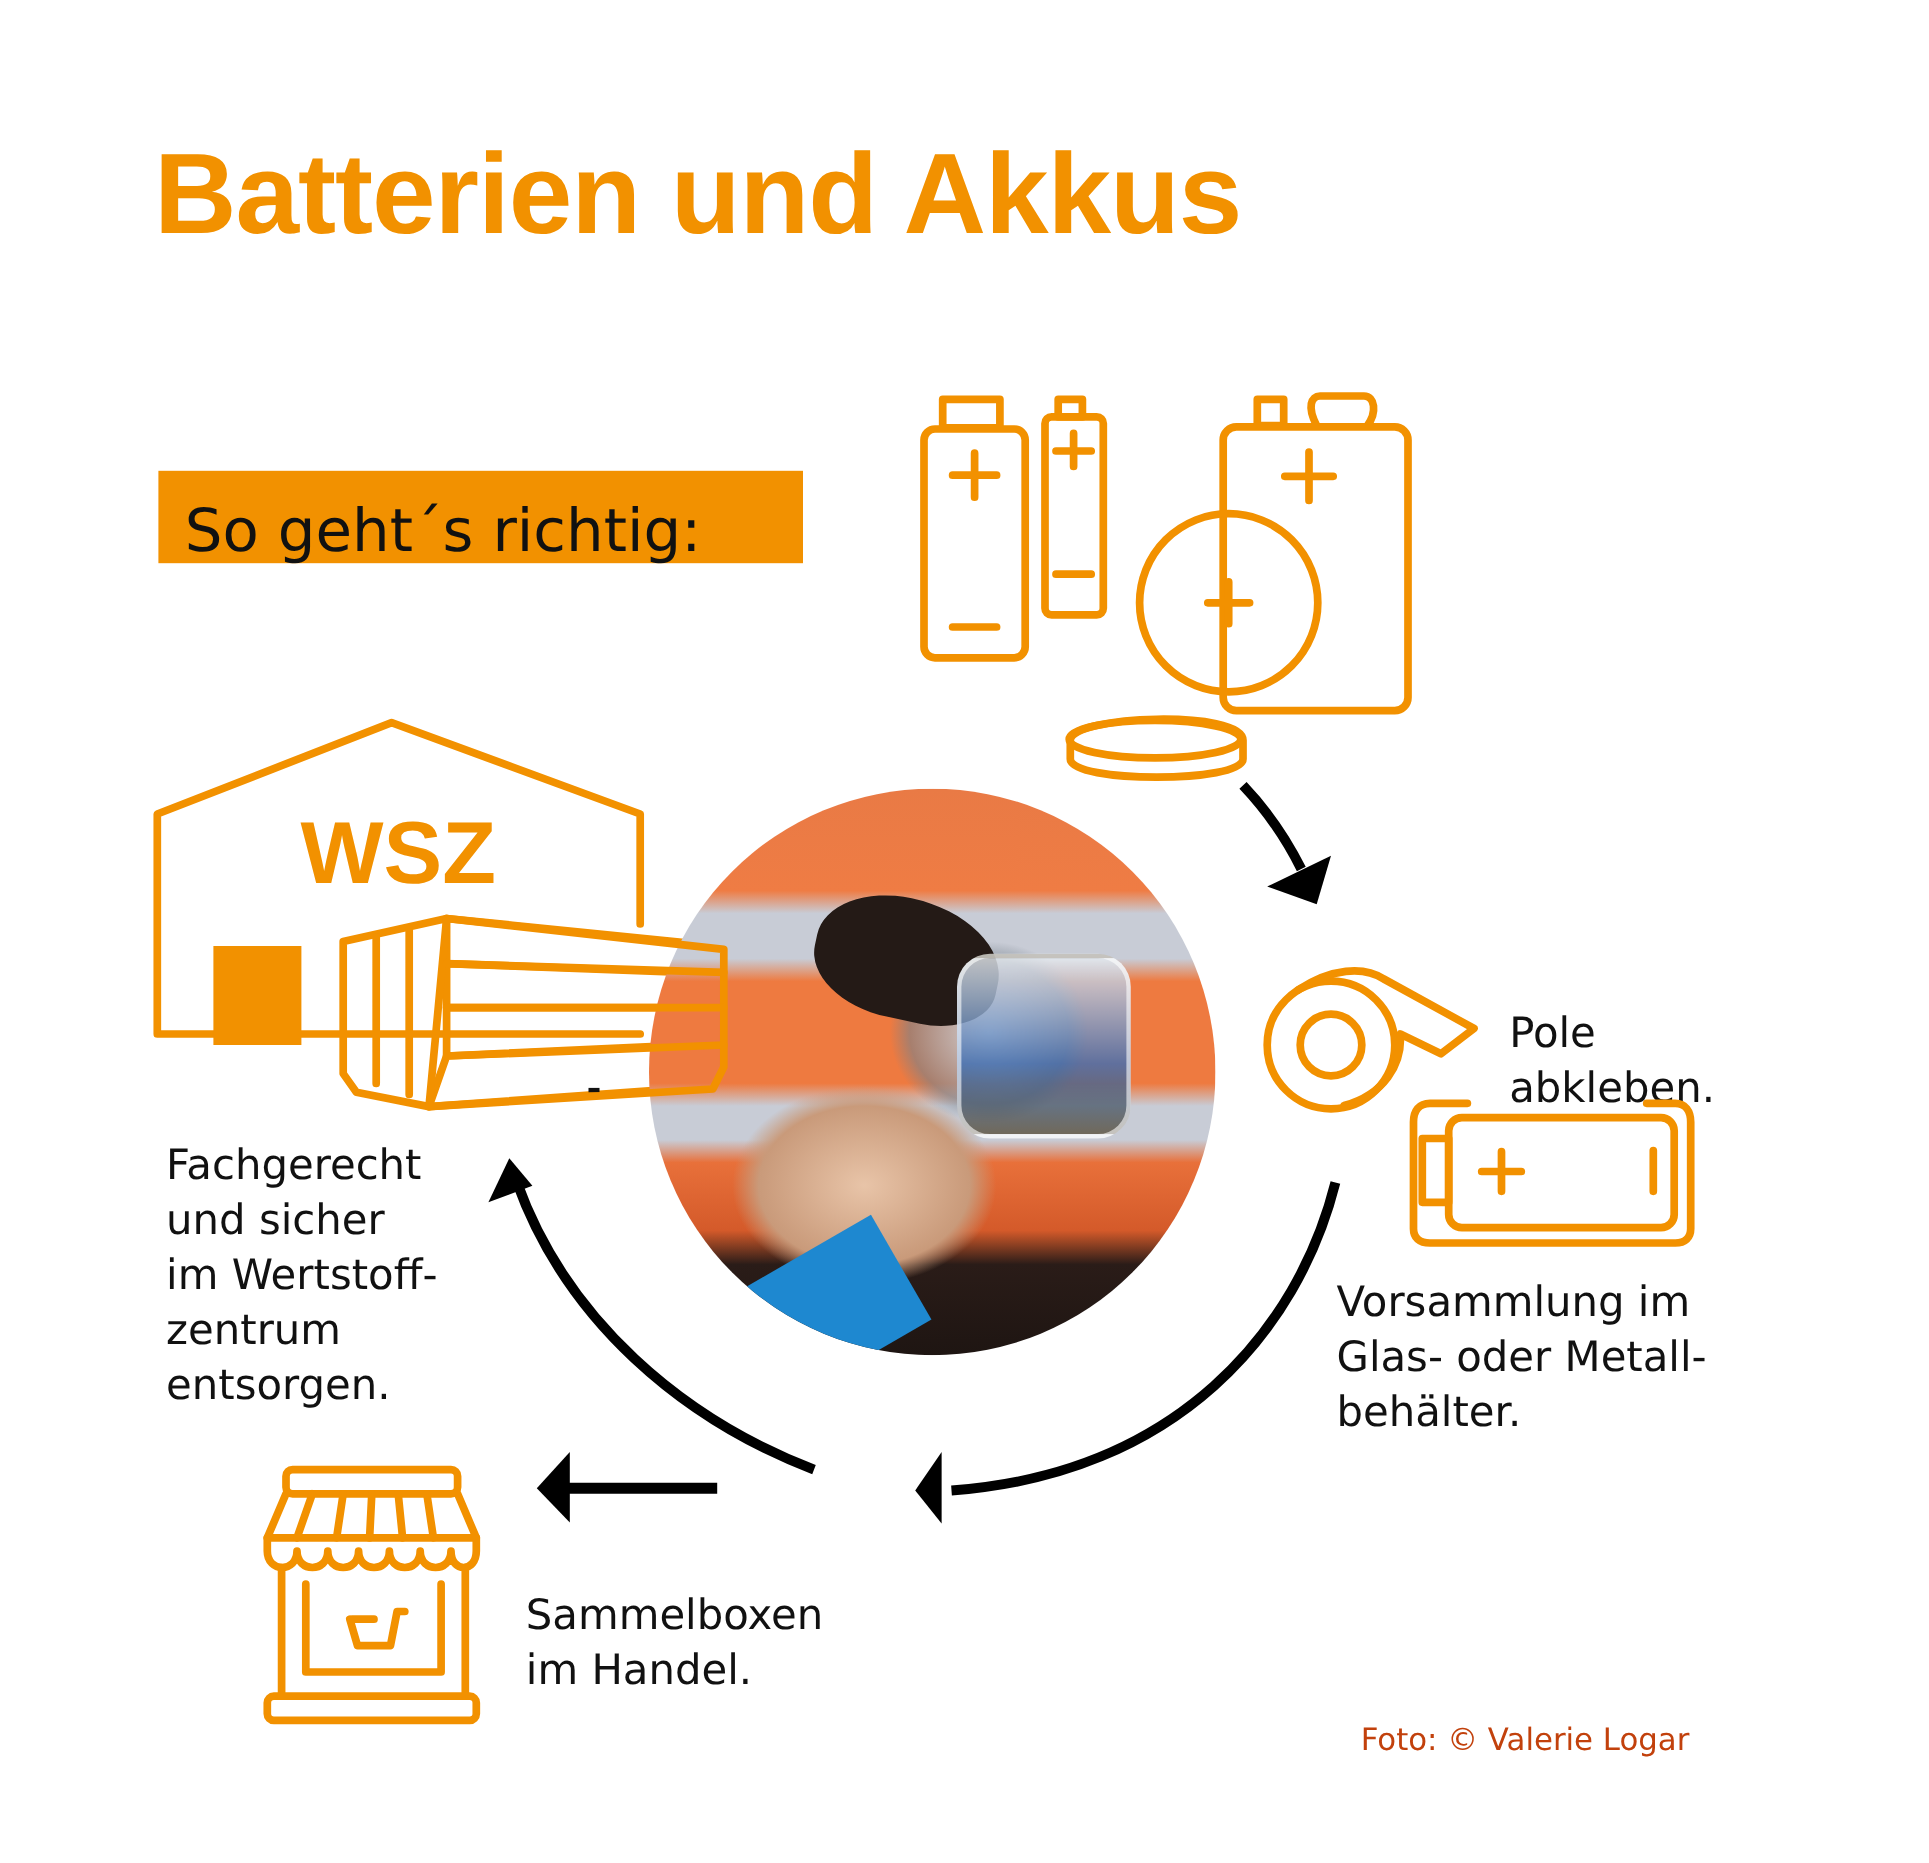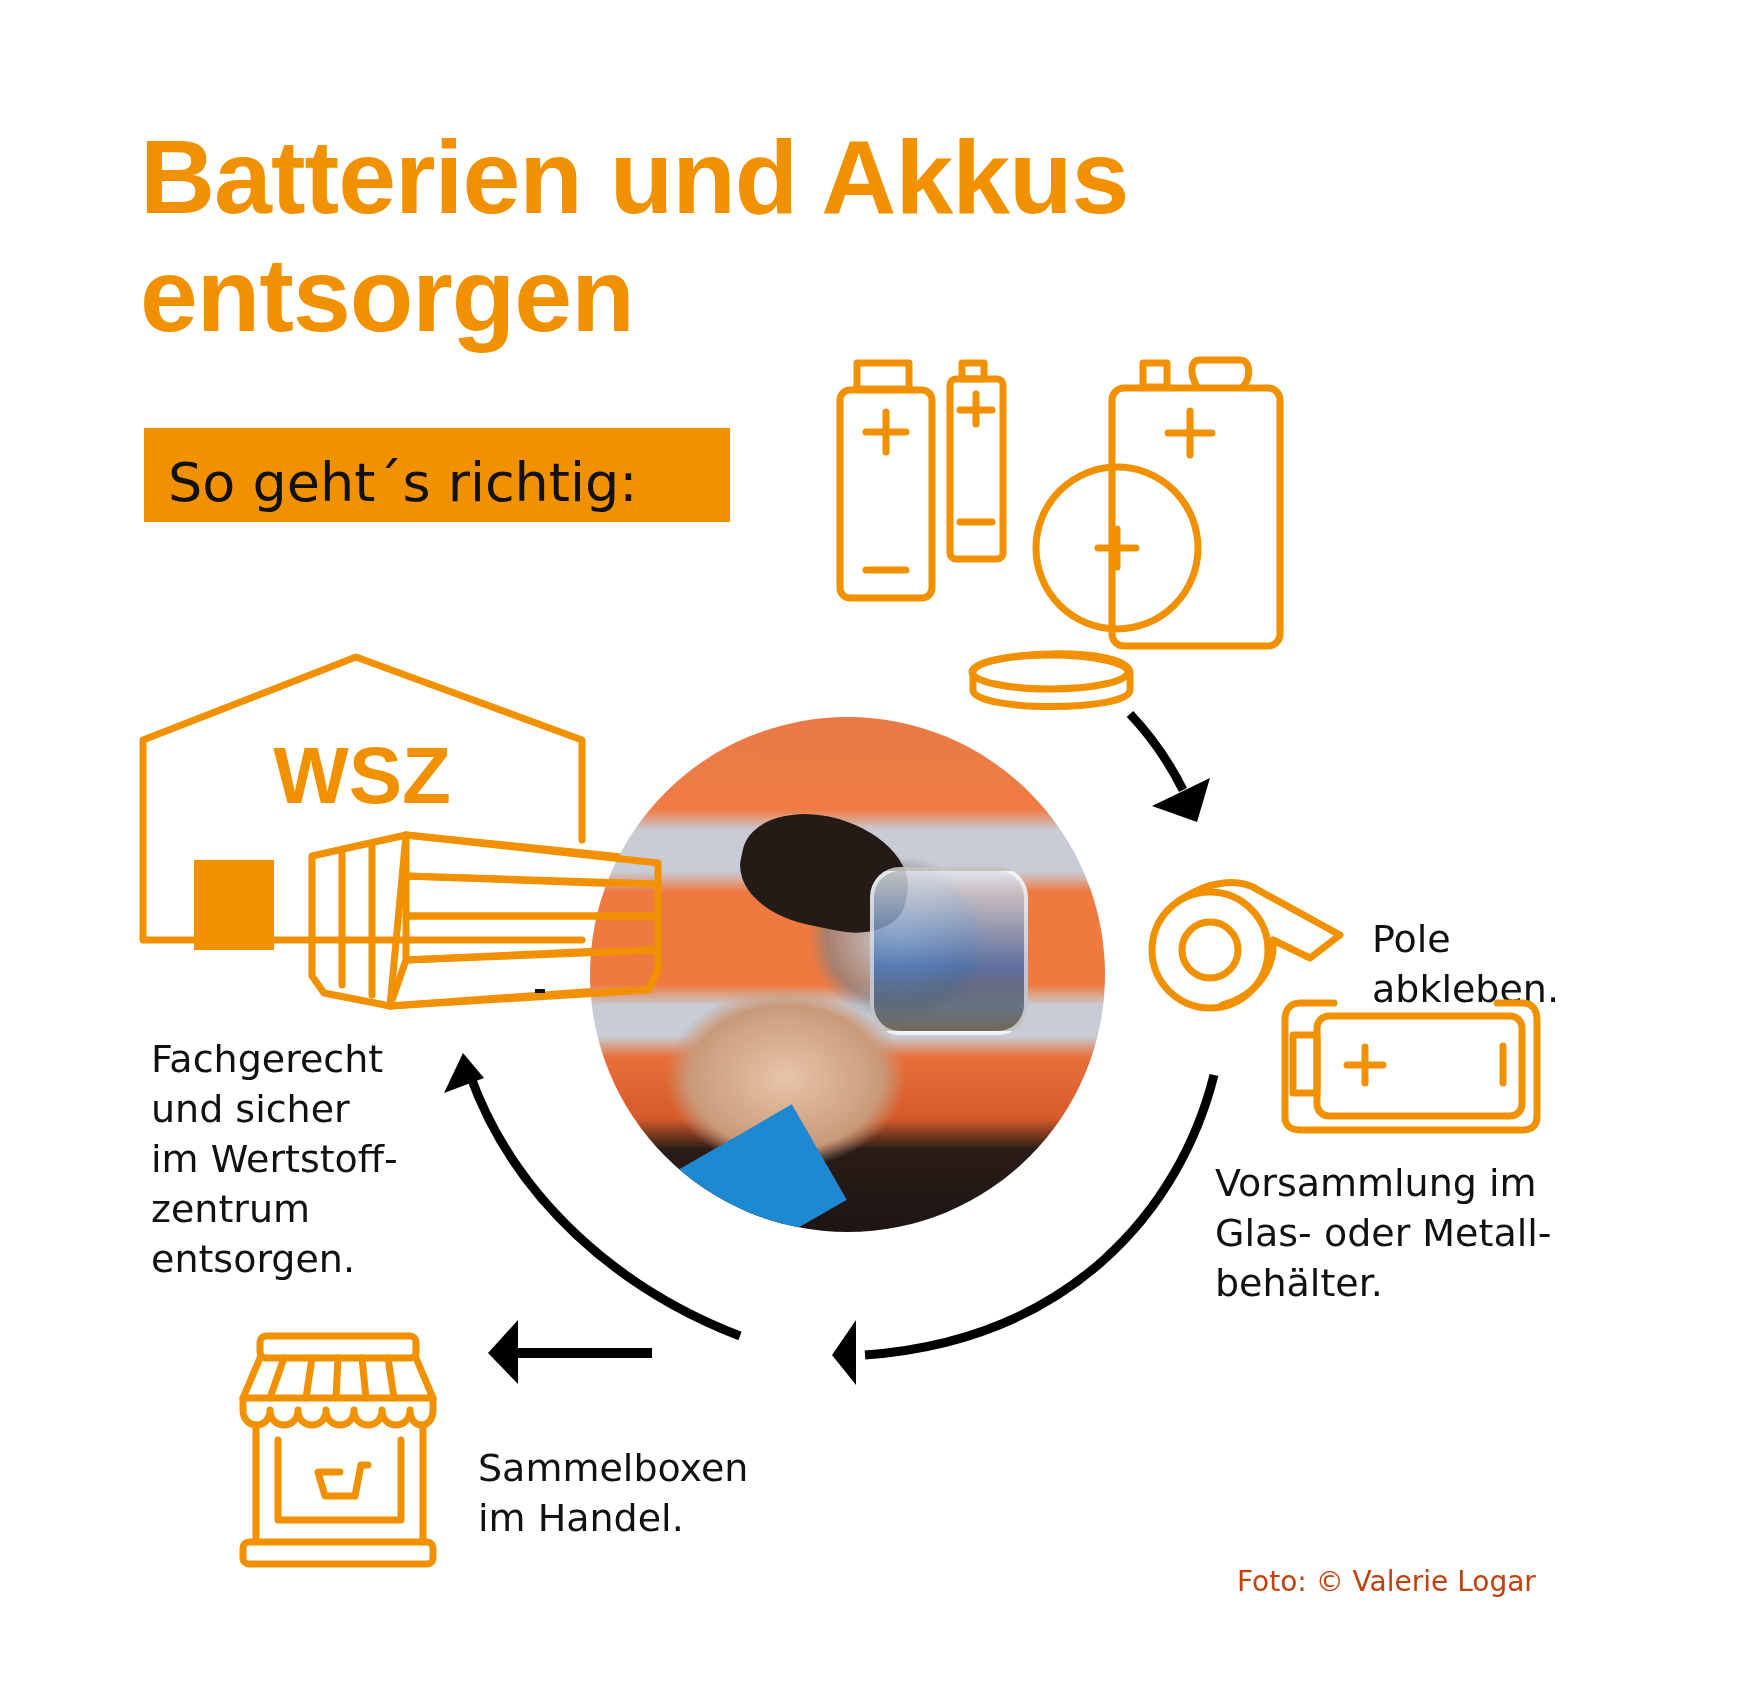--- a/index.html
+++ b/index.html
@@ -1,39 +1,38 @@
 <!DOCTYPE html>
 <html><head>
 <meta charset="utf-8">
 <style>
   html, body { margin: 0; padding: 0; background: #ffffff; }
   body { width: 1754px; height: 1694px; position: relative; overflow: hidden; font-family: "DejaVu Sans", sans-serif; }
   .abs { position: absolute; }
   .title { left: 140px; top: 118px; color: #f29100; font-family: "Liberation Sans", sans-serif; font-weight: bold; font-size: 104px; line-height: 118px; letter-spacing: -1px; margin: 0; }
-  .badge { left: 144px; top: 428px; width: 586px; height: 94px; background: #f29100; color: #111; font-family: "DejaVu Sans", sans-serif; font-size: 54px; line-height: 110px; box-sizing: border-box; padding-left: 24px; }
+  .badge { left: 144px; top: 428px; width: 586px; height: 84px; background: #f29100; color: #111; font-family: "DejaVu Sans", sans-serif; font-size: 54px; line-height: 110px; box-sizing: border-box; padding-left: 24px; }
   .label { color: #111; font-family: "DejaVu Sans", sans-serif; font-size: 38px; line-height: 50px; white-space: pre-line; }
   .credit { color: #c2410c; font-size: 28px; font-family: "DejaVu Sans", sans-serif; }
   svg { position: absolute; overflow: visible; }
   .o { fill: none; stroke: #f29100; stroke-width: 7; stroke-linecap: round; stroke-linejoin: round; }
   .photo { left: 590px; top: 717px; width: 515px; height: 515px; border-radius: 50%; overflow: hidden;
     background:
       radial-gradient(ellipse 120px 110px at 60% 43%, rgba(210,220,230,0.9), rgba(120,130,140,0.6) 60%, transparent 75%),
       radial-gradient(ellipse 160px 120px at 38% 70%, #e8c4a8, #c99a7a 60%, transparent 75%),
       linear-gradient(160deg, transparent 0 10%, #2a6fb8 0 0) 0 0 / 0 0 no-repeat,
       linear-gradient(180deg, #e97a45 0%, #ef7c44 18%, #c8ccd6 22%, #c8ccd6 30%, #ee7a40 34%, #ee7a40 52%, #c8ccd6 56%, #c8ccd6 62%, #e8703a 66%, #d45a2a 78%, #2a1c18 84%, #1e1512 100%); }
   .photo .glove { position: absolute; left: 150px; top: 100px; width: 170px; height: 110px; background: #241a16; border-radius: 50% 60% 40% 50%; transform: rotate(12deg); }
   .photo .jar { position: absolute; left: 280px; top: 150px; width: 150px; height: 160px; border-radius: 30px; background: linear-gradient(180deg, rgba(230,235,240,0.8), rgba(60,110,180,0.8) 60%, rgba(90,80,60,0.8)); border: 4px solid rgba(255,255,255,0.6); }
   .photo .sleeve { position: absolute; left: 80px; top: 420px; width: 160px; height: 110px; background: #1e88d0; transform: rotate(-30deg); }
 </style>
 </head>
 <body>
 
 <div class="abs title">
   <div>Batterien und Akkus</div>
-  <div>entsorgen</div>
 </div>
 
 <div class="abs badge">So geht´s richtig:</div>
 
 <svg style="left:830px;top:355px" width="470" height="360" viewBox="830 355 470 360">
 
   <rect class="o" x="857" y="363" width="52" height="26"></rect>
   <rect class="o" x="840" y="390" width="92" height="208" rx="10"></rect>
   <path class="o" d="M866 432 H906 M886 412 V452 M866 570 H906"></path>
 

